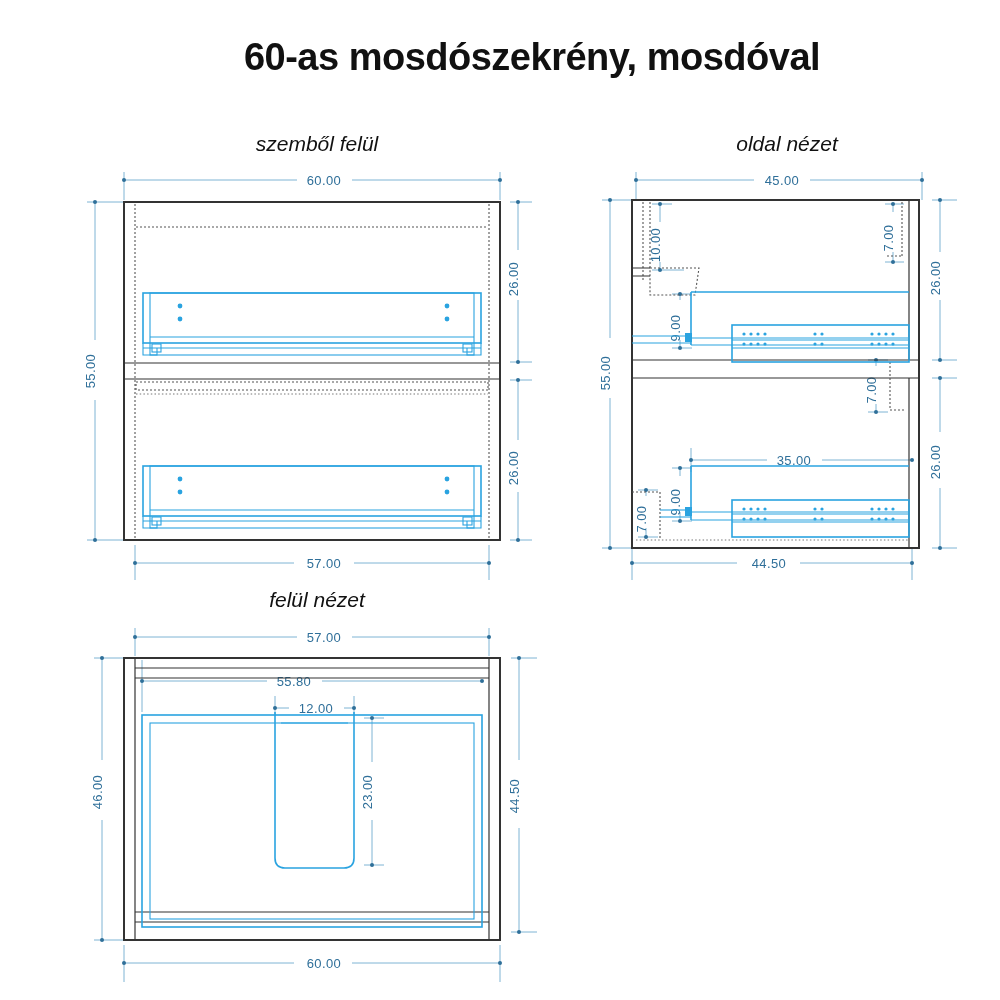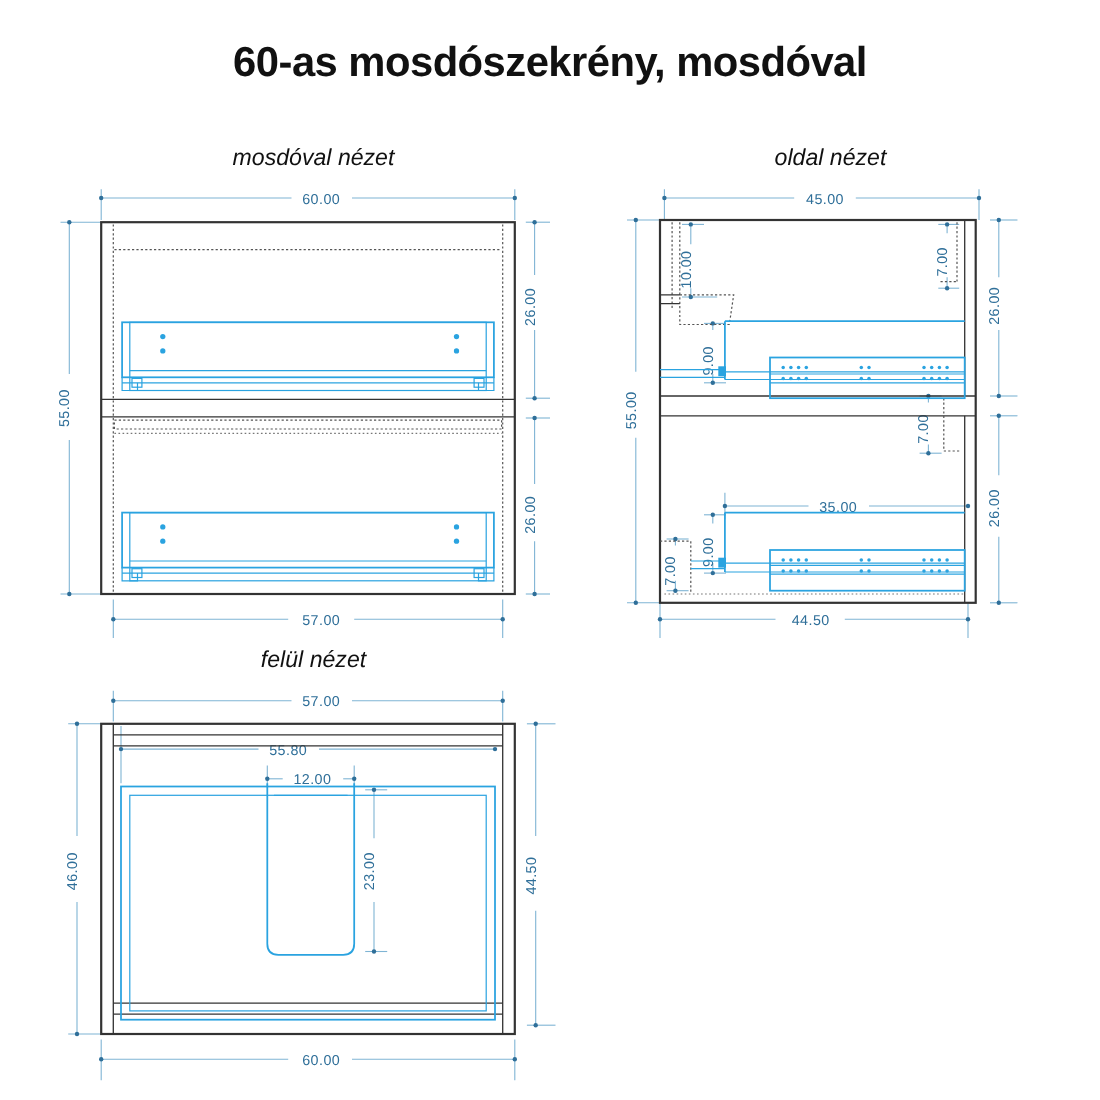--- a/index.html
+++ b/index.html
@@ -1,18 +1,18 @@
 <!DOCTYPE html>
 <html><head>
 <meta charset="utf-8">
 <style>
   html,body{margin:0;padding:0;background:#fff;}
   body{width:1000px;height:1000px;position:relative;overflow:hidden;
        font-family:"Liberation Sans",sans-serif;}
-  #page{position:absolute;inset:0;}
+  #page{position:absolute;inset:0;margin-left:32px;}
   .title{position:absolute;left:0;top:36px;width:1000px;text-align:center;
          font-size:38px;font-weight:bold;color:#111;letter-spacing:-0.5px;}
   .viewlabel{position:absolute;font-size:21px;font-style:italic;color:#111;
              text-align:center;white-space:nowrap;}
   svg{position:absolute;left:0;top:0;}
   .logo{position:absolute;left:663px;top:903px;width:320px;height:86px;}
   .logogrid{position:absolute;left:0;top:0;width:88px;height:86px;}
   .sq{position:absolute;width:22px;height:22px;border:4px solid #8a7e3b;
       border-radius:4px;box-sizing:border-box;background:#fff;}
   .sq.dark{border-color:#17150f;}
@@ -22,21 +22,21 @@
   .logotext .h{color:#111;}
   .logotext .d{color:#8a7d3c;}
 </style>
 </head>
 <body>
 
 <div id="page">
 
   <div class="title">60-as mosdószekrény, mosdóval</div>
 
-  <div class="viewlabel" style="left:120px;top:132px;width:330px;">mosdóval nézet</div>
+  <div class="viewlabel" style="left:120px;top:132px;width:330px;">szemből felül</div>
   <div class="viewlabel" style="left:120px;top:588px;width:330px;">felül nézet</div>
   <div class="viewlabel" style="left:590px;top:132px;width:330px;">oldal nézet</div>
 
   <svg width="1000" height="1000" viewBox="0 0 1000 1000">
     <defs>
       <style>
         .out   { fill:none; stroke:#333; stroke-width:2; }
         .out1  { fill:none; stroke:#333; stroke-width:1.2; }
         .hid   { fill:none; stroke:#555; stroke-width:1.1; stroke-dasharray:2 2; }
         .hid2  { fill:none; stroke:#777; stroke-width:1; stroke-dasharray:1.5 2.2; }

